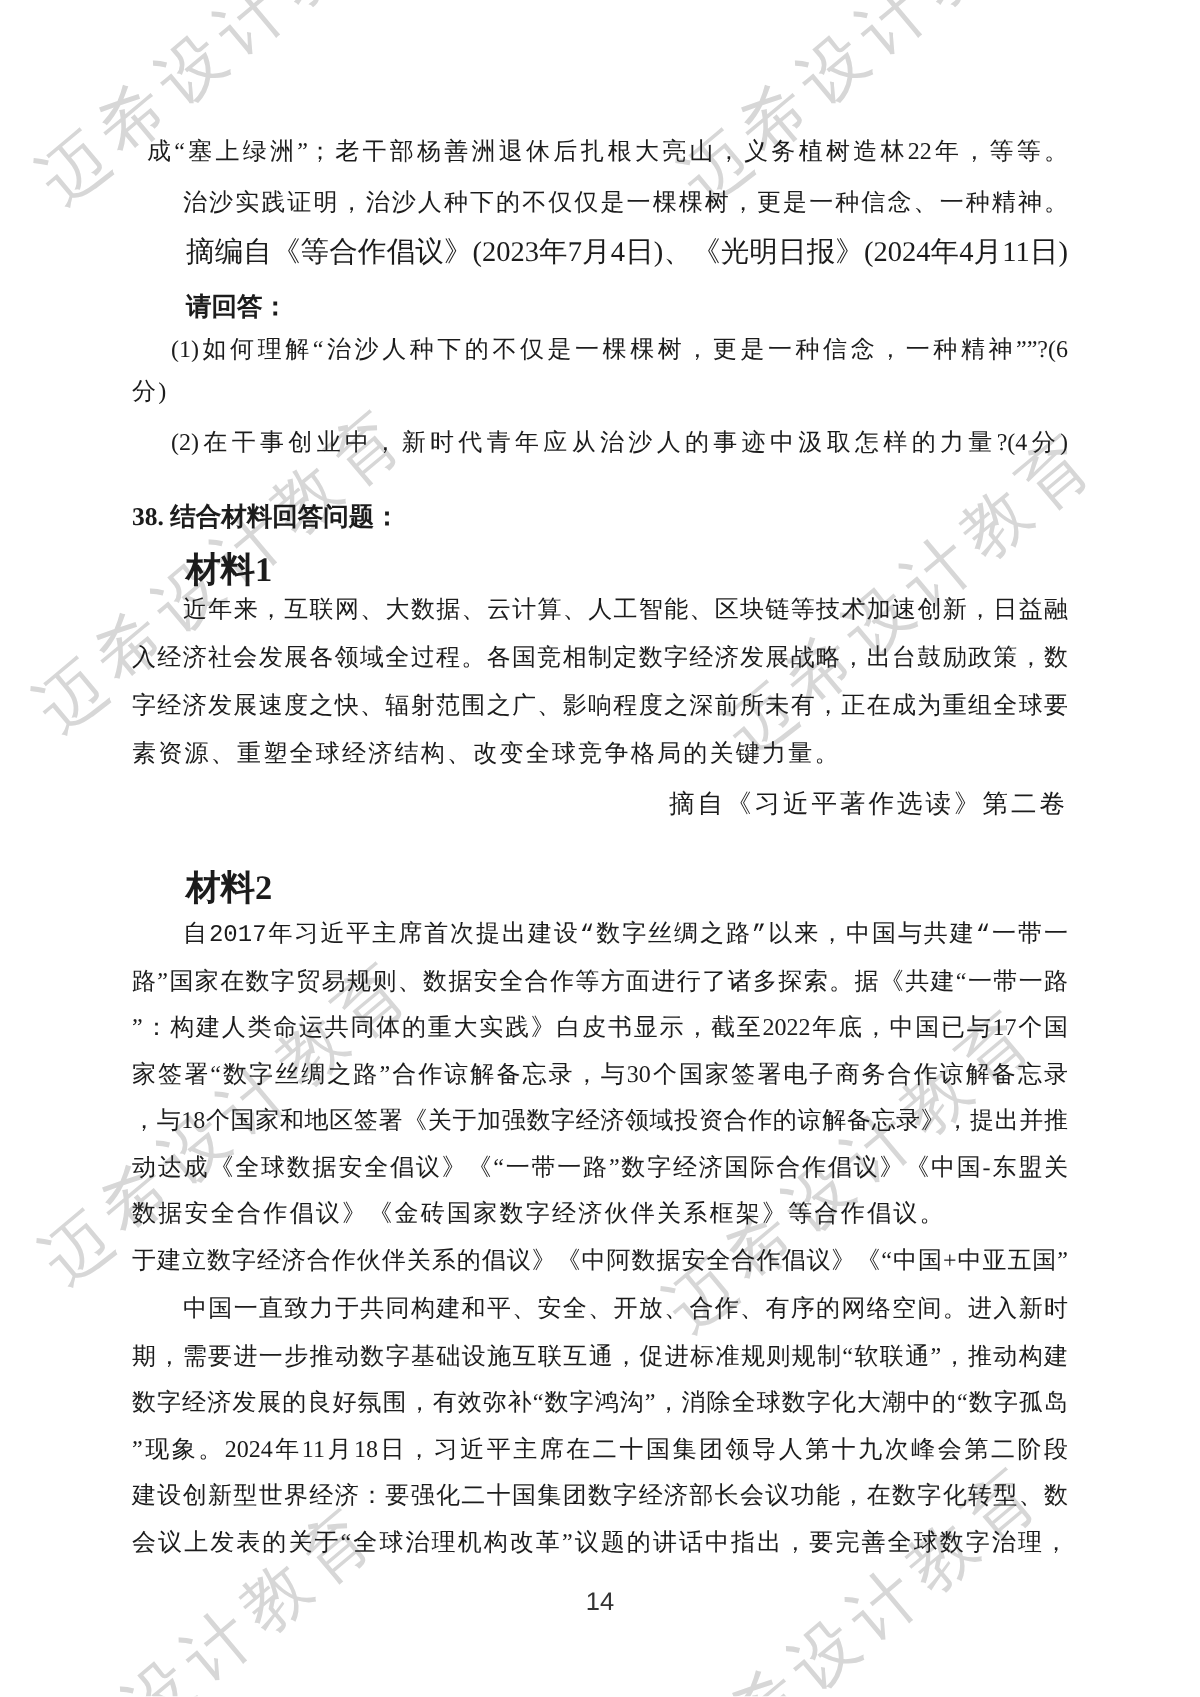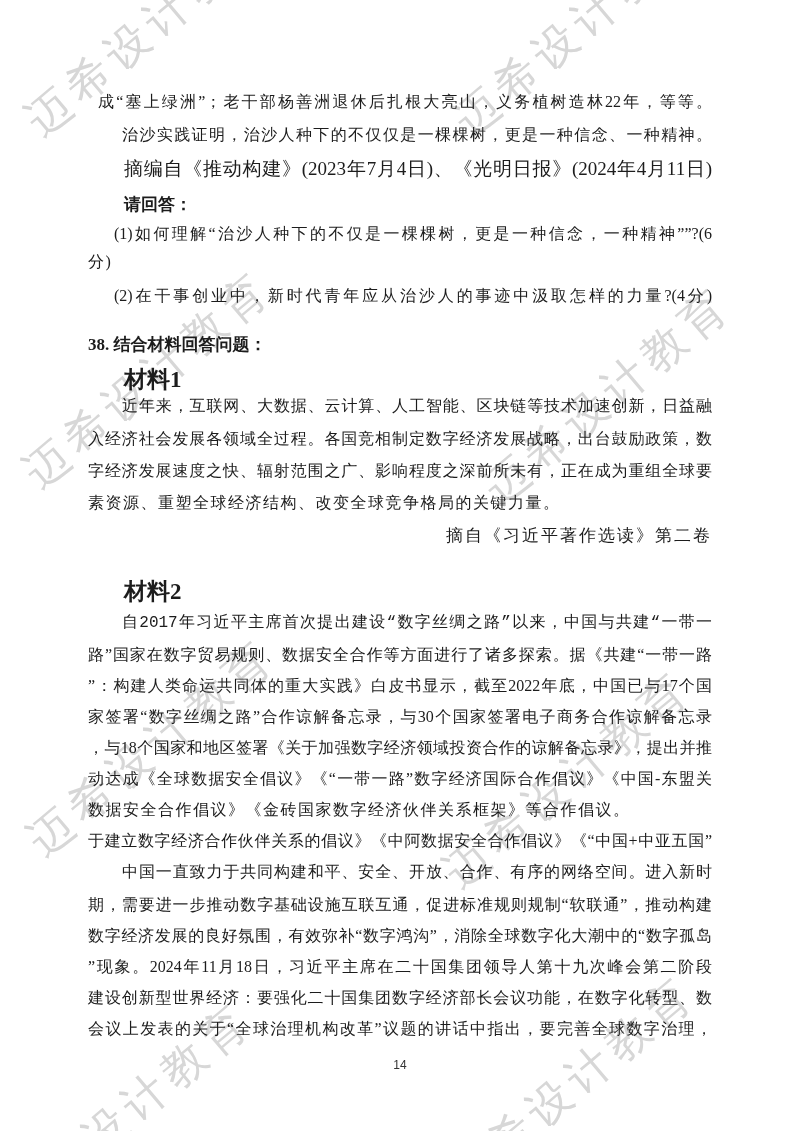--- a/index.html
+++ b/index.html
@@ -23,21 +23,21 @@
   .tline:not(.fill){letter-spacing:1.5px;}
   .ind{text-indent:34px;font-family:Liberation Mono, monospace;}
   .indsm{text-indent:10px;}
   .indq{text-indent:26px;}
   .h-bold{font-weight:bold;font-size:17px;line-height:30px;}
   .h-mat{font-weight:bold;font-size:23px;line-height:30px;text-indent:36px;}
   .src1{font-size:19px;line-height:34px;text-indent:36px;text-align:justify;text-align-last:justify;}
   .src2{font-size:17px;line-height:30px;text-align:right;letter-spacing:2px;}
   .pagenum{
     position:absolute;top:1058px;left:0;width:800px;text-align:center;
-    font-size:12px;color:#333333;
+    font-size:17px;color:#333333;
     font-family:"Liberation Sans","DejaVu Sans",sans-serif;
   }
 </style>
 </head>
 <body>
 
 <div class="page">
 
   <div class="wm" style="left: 150px; top: 28px; color: rgb(215, 215, 215);">迈希设计教育</div>
   <div class="wm" style="left: 578px; top: 28px; color: rgb(215, 215, 215);">迈希设计教育</div>
@@ -46,21 +46,21 @@
   <div class="wm" style="left: 152px; top: 748px; color: rgb(215, 215, 215);">迈希设计教育</div>
   <div class="wm" style="left: 568px; top: 780px; color: rgb(215, 215, 215);">迈希设计教育</div>
   <div class="wm" style="left: 128px; top: 1112px; color: rgb(215, 215, 215);">迈希设计教育</div>
   <div class="wm" style="left: 572px; top: 1085px; color: rgb(215, 215, 215);">迈希设计教育</div>
 
   <div class="blk" style="top:84px;line-height:35px">
       <div class="tline fill indsm">成“塞上绿洲”；老干部杨善洲退休后扎根大亮山，义务植树造林22年，等等。</div>
       <div class="tline fill ind">治沙实践证明，治沙人种下的不仅仅是一棵棵树，更是一种信念、一种精神。</div>
     </div>
 
-  <div class="blk src1" style="top:152px">摘编自《推动构建》(2023年7月4日)、《光明日报》(2024年4月11日)</div>
+  <div class="blk src1" style="top:152px">摘编自《等合作倡议》(2023年7月4日)、《光明日报》(2024年4月11日)</div>
 
   <div class="blk h-bold" style="top:190px;text-indent:36px">请回答：</div>
 
   <div class="blk" style="top:220px;line-height:28px">
       <div class="tline fill indq">(1)如何理解“治沙人种下的不仅是一棵棵树，更是一种信念，一种精神””?(6</div>
       <div class="tline">分)</div>
     </div>
 
   <div class="blk" style="top:281px;line-height:30px">
       <div class="tline fill indq">(2)在干事创业中，新时代青年应从治沙人的事迹中汲取怎样的力量?(4分)</div>

